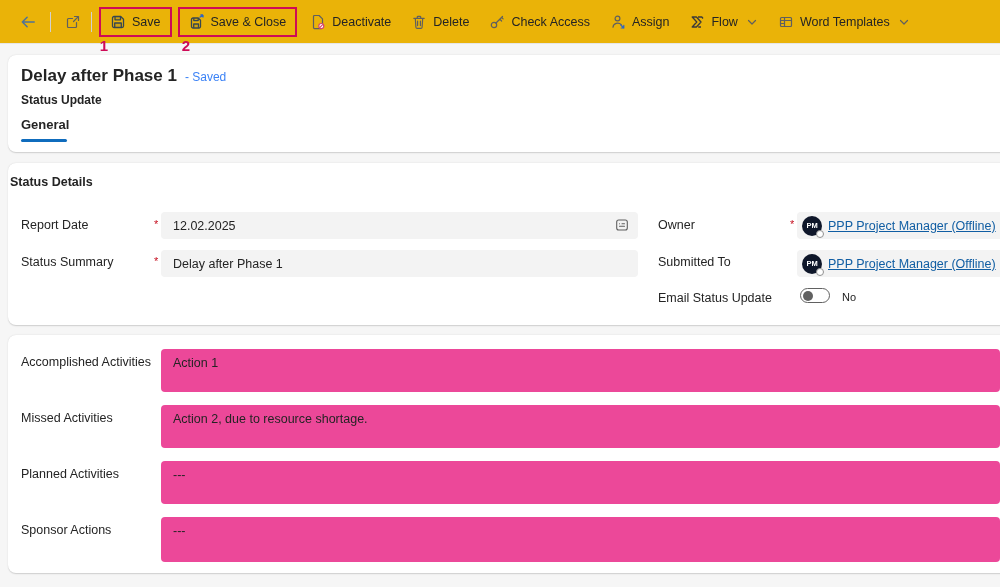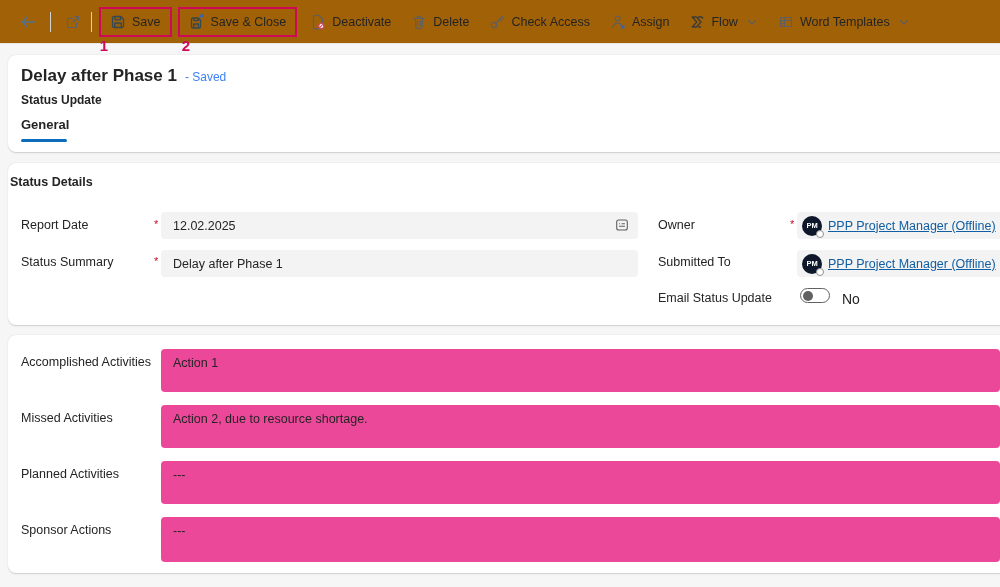--- a/index.html
+++ b/index.html
@@ -5,21 +5,21 @@
   * { margin:0; padding:0; box-sizing:border-box; }
   html,body { width:1000px; height:587px; }
   body {
     font-family:"Liberation Sans", sans-serif;
     background:#f6f6f6; color:#242424; overflow:hidden; position:relative;
     font-size:12.5px;
   }
   
   .cmdbar {
     position:absolute; top:0; left:0; width:1000px; height:44px;
-    background:#a16207; border-bottom:1px solid #e6e6e6;
+    background:#eab308; border-bottom:1px solid #e6e6e6;
     display:flex; align-items:center; padding-left:14px; z-index:5;
   }
   .icon-btn { width:28px; height:28px; display:flex; align-items:center; justify-content:center;
     border-radius:4px; cursor:pointer; flex:0 0 auto; }
   .vdivider { width:1px; height:20px; background:#d1d1d1; margin:0 8px; flex:0 0 auto; }
   .cmd-btn { display:flex; align-items:center; gap:6px; height:30px; padding:0 10px;
     border-radius:4px; cursor:pointer; white-space:nowrap; flex:0 0 auto; color:#242424; }
   .cmd-btn .chev { margin-left:2px; display:flex; }
   .annotated { border:2px solid #CE0A57; padding:0 1px; margin:0 3px; flex:0 0 auto; display:flex; }
   .annotated .cmd-btn { padding:0 8px; height:26px; }
@@ -61,21 +61,21 @@
   }
   .avatar { position:relative; width:20px; height:20px; border-radius:50%; background:#0f172a;
     color:#fff; font-size:7.5px; font-weight:700; display:flex; align-items:center; justify-content:center;
     flex:0 0 auto; }
   .presence { position:absolute; right:-2px; bottom:-2px; width:8px; height:8px; border-radius:50%;
     background:#fff; border:1.5px solid #919191; }
   .lookup a { color:#115ea3; text-decoration:underline; font-size:12.5px; white-space:nowrap; cursor:pointer; }
   .toggle { position:absolute; width:30px; height:15px; border:1px solid #616161; border-radius:8px;
     background:#fff; cursor:pointer; }
   .knob { position:absolute; left:2px; top:1.5px; width:10px; height:10px; border-radius:50%; background:#616161; }
-  .toggle-label { position:absolute; font-size:14px;text-align:right; }
+  .toggle-label { position:absolute; font-size:11px;text-align:right; }
 
   .txtarea { position:absolute; left:153px; right:12px; background:#ec4899; border-radius:4px;
     padding:7px 12px; font-size:12.5px; color:#242424; cursor:text; }
 </style>
 </head>
 <body>
 
 <div class="cmdbar">
   <div class="icon-btn">
     <span>

